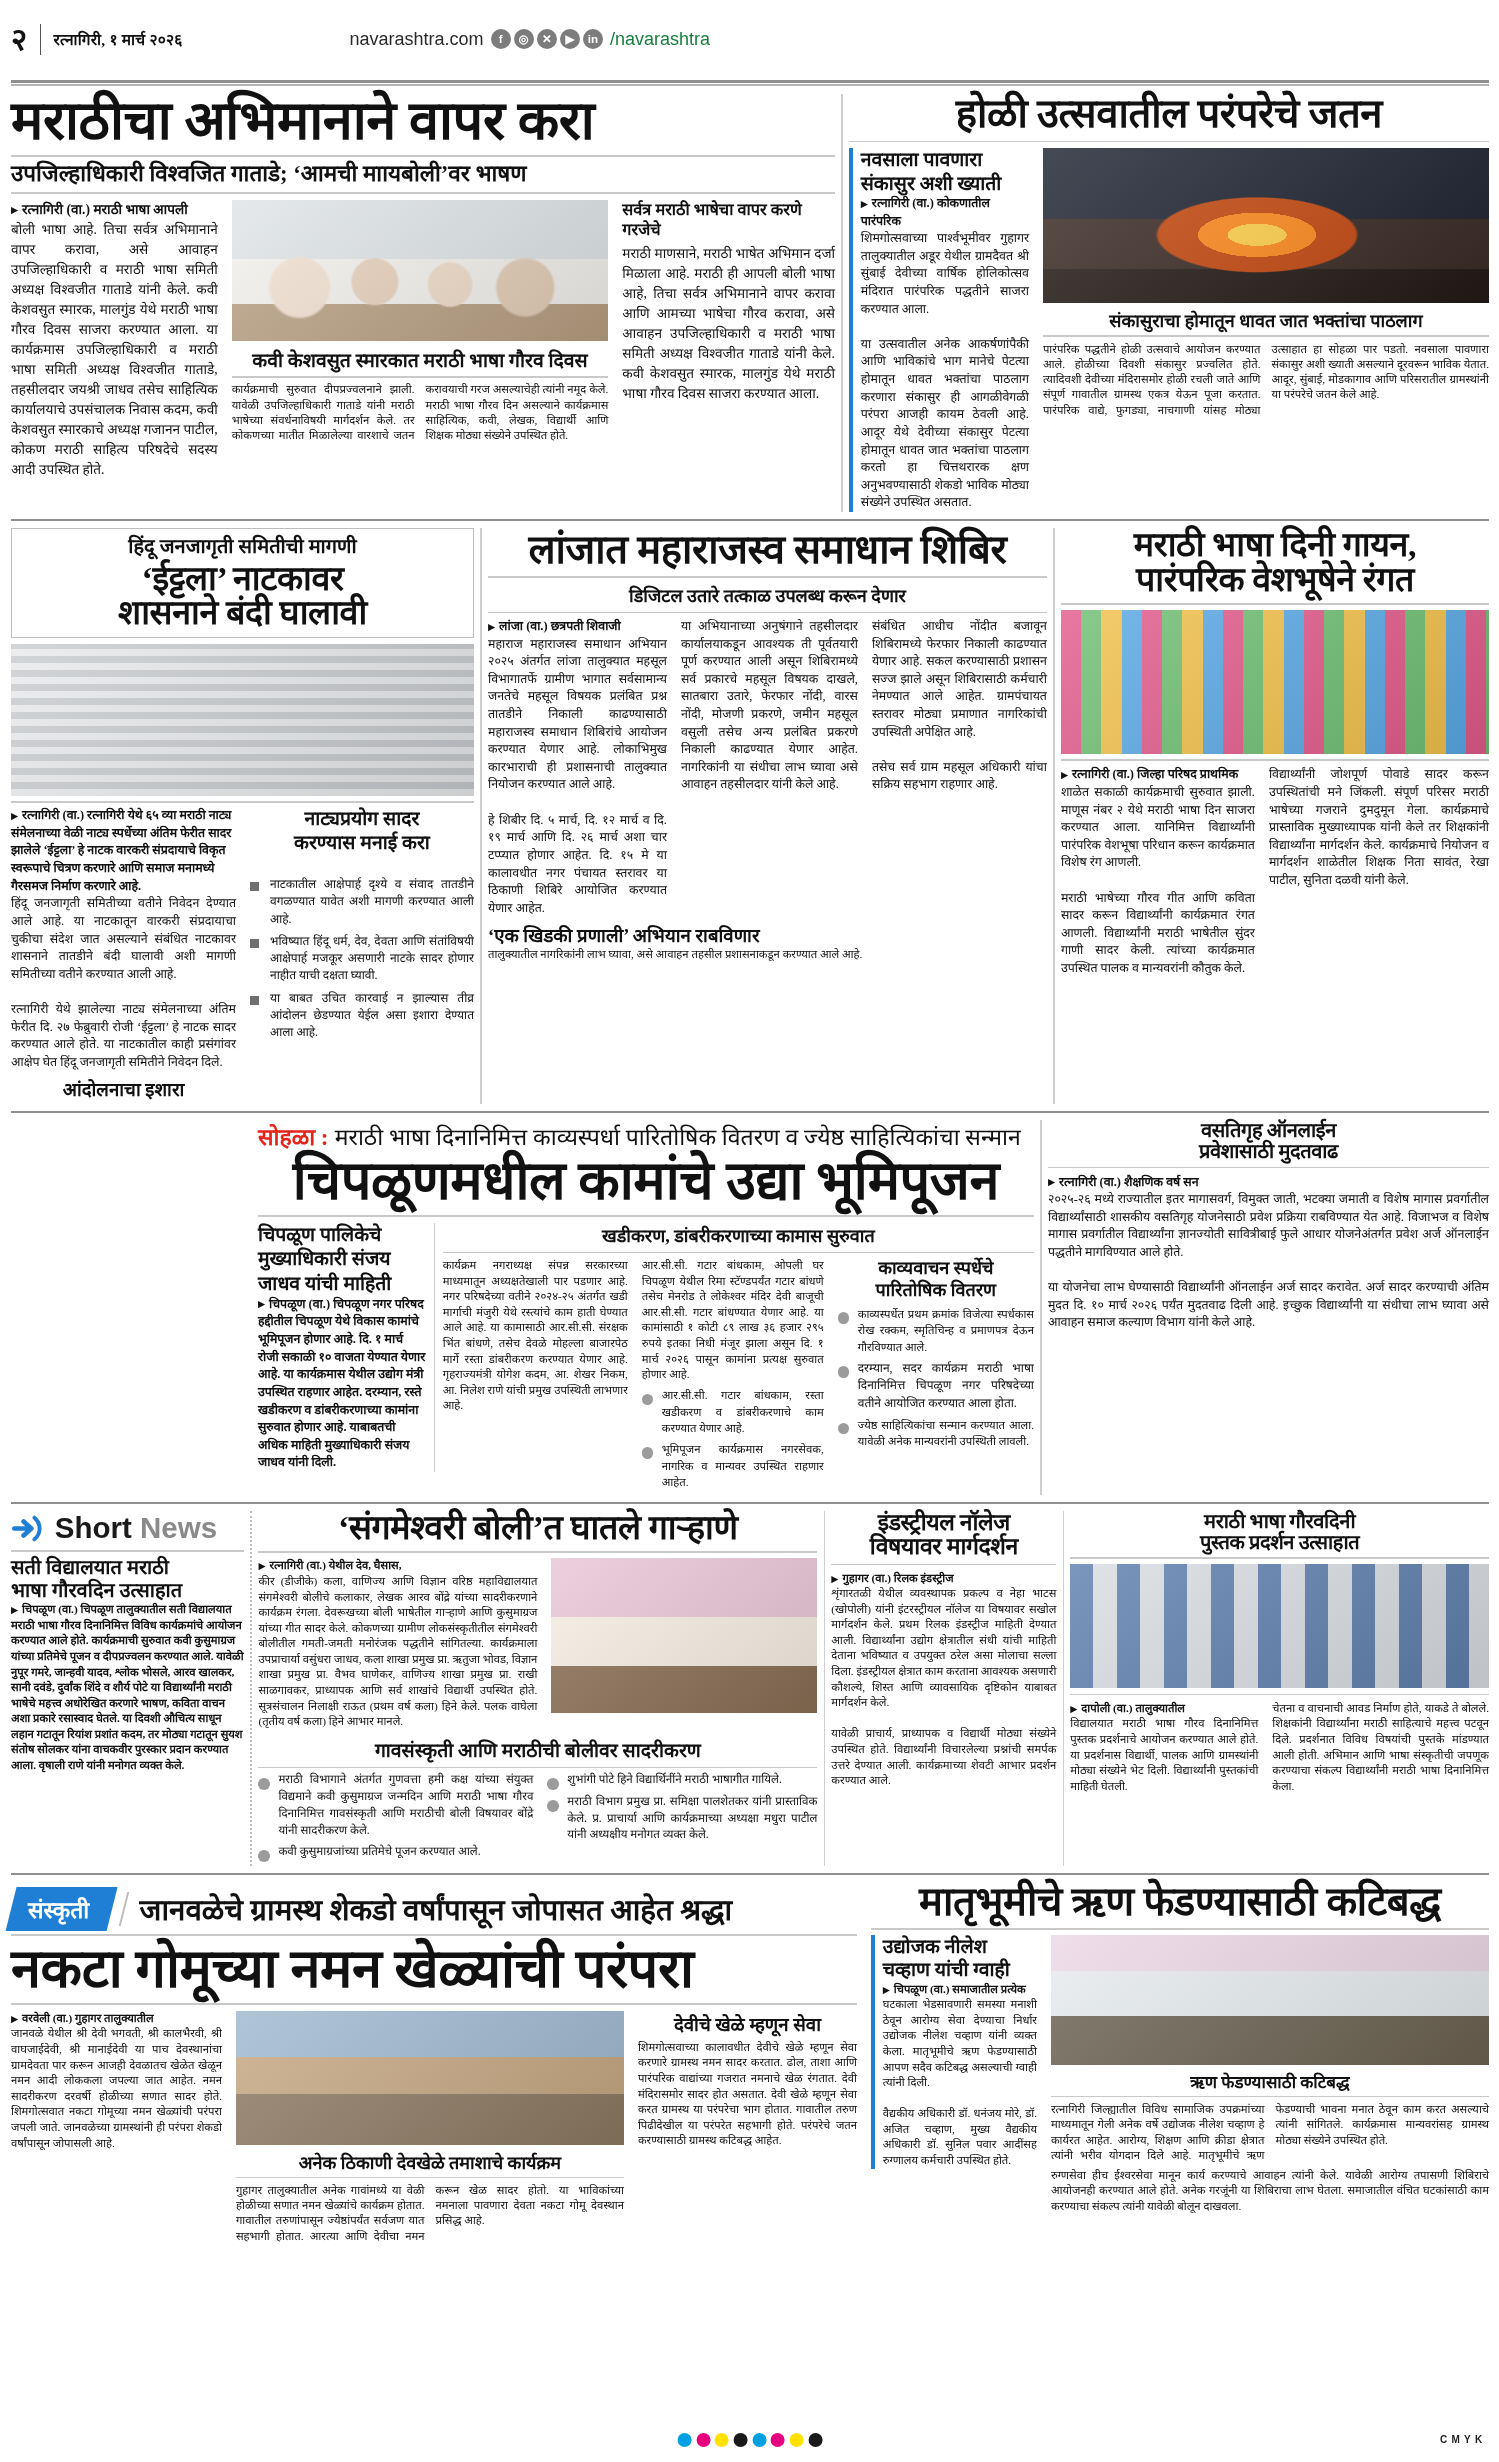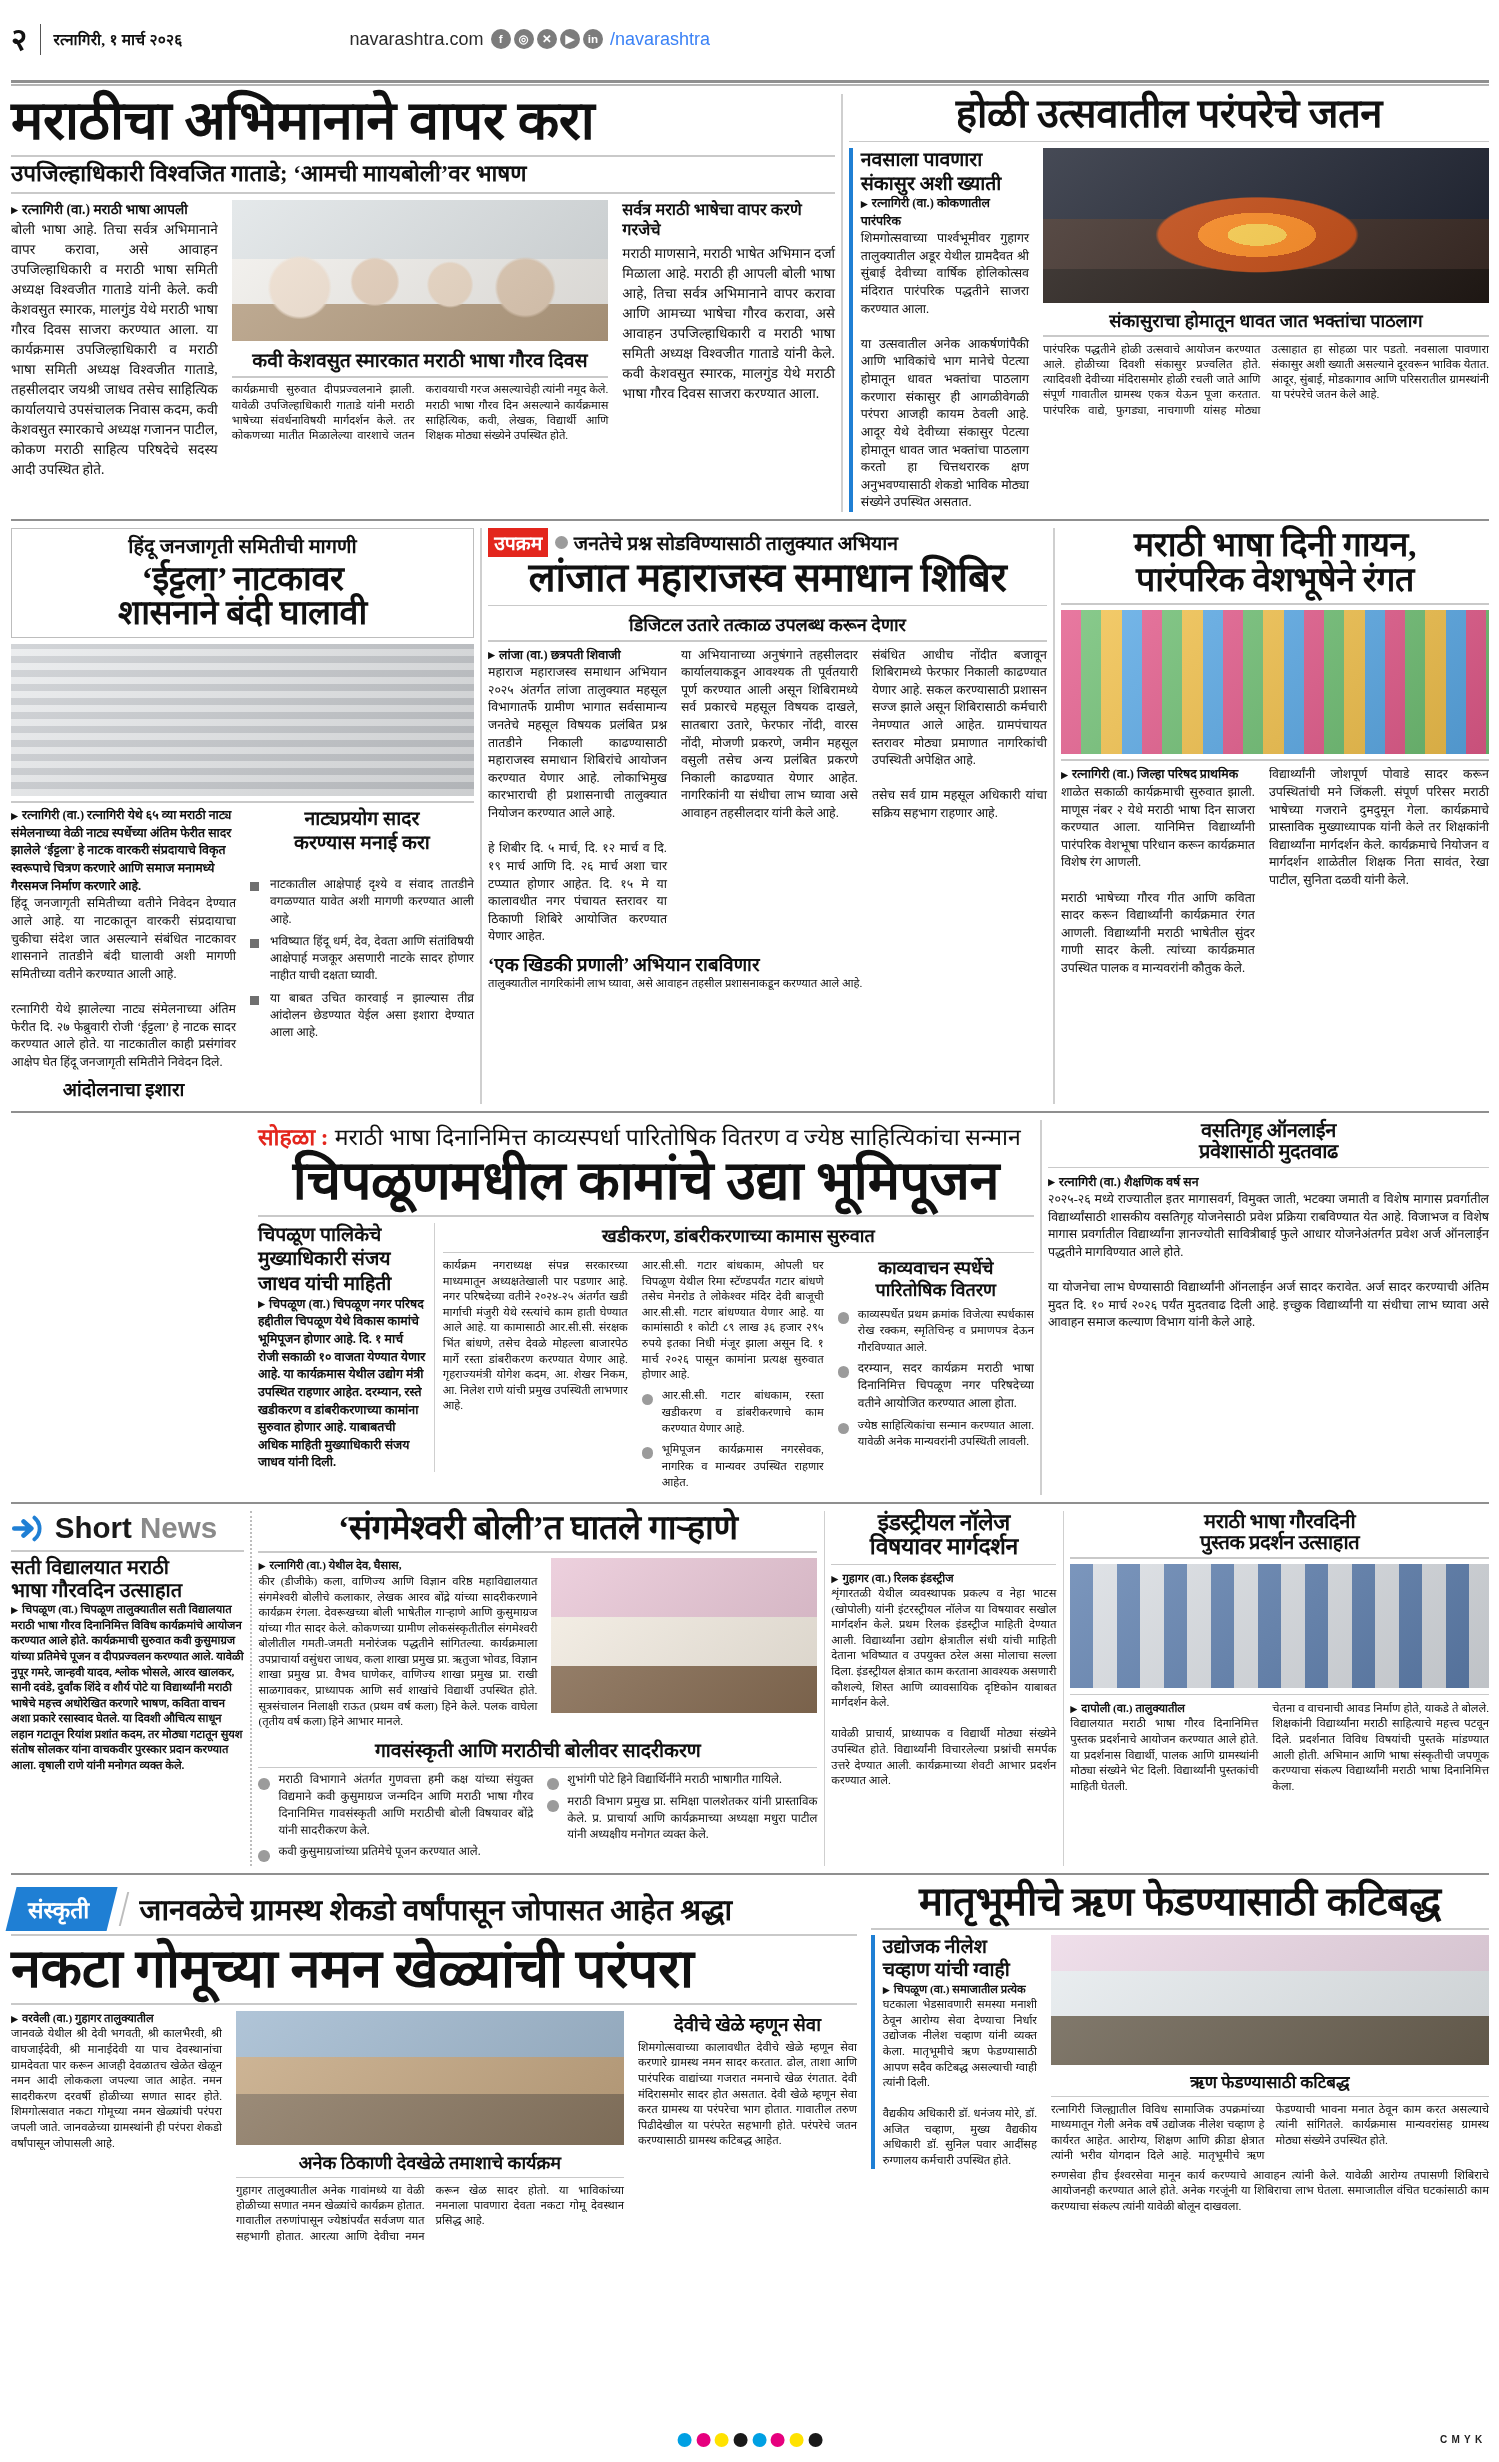--- a/index.html
+++ b/index.html
@@ -23,21 +23,21 @@
               font-family:"Liberation Sans", sans-serif; }
   .mh-sep { width:3.9px; height:36px; background:#b9b9b9; }
   .mh-edition { font-size:37px; font-weight:700; color:#1a1a1a; line-height:1; }
   .mh-right { width:365px; display:flex; align-items:center; justify-content:flex-end; gap:7px;
               font-family:"Liberation Sans", sans-serif; }
   .mh-site { font-size:18px; color:#2a2a2a; }
   .soc { display:flex; gap:3.1px; }
   .soc i { width:20px; height:20px; border-radius:50%; background:#7c7c7c; color:#fff;
            font-style:normal; font-size:11.6px; font-weight:700; display:flex;
            align-items:center; justify-content:center; line-height:1; }
-  .mh-handle { font-size:18px; color:#3b82f6; }
+  .mh-handle { font-size:18px; color:#15803d; }
 
   .rule-thick { height:3.1px; background:#8f8f8f; margin:1.6px 0; }
   .rule-thin  { height:1.6px; background:#b5b5b5; margin:1.6px 0 0; }
 
   
   .row { display:flex; }
   .vline { width:1.6px; background:#cfcfcf; flex:0 0 1.6px; margin:0 6.2px; }
   .hline { height:1.6px; background:#c9c9c9; margin:6.2px 0; }
   .hline-dark { height:2.3px; background:#8f8f8f; margin:7px 0; }
 
@@ -235,25 +235,20 @@
             <li style="font-size:12px;">भविष्यात हिंदू धर्म, देव, देवता आणि संतांविषयी आक्षेपार्ह मजकूर असणारी नाटके सादर होणार नाहीत याची दक्षता घ्यावी.</li>
             <li style="font-size:12px;">या बाबत उचित कारवाई न झाल्यास तीव्र आंदोलन छेडण्यात येईल असा इशारा देण्यात आला आहे.</li>
           </ul>
         </div>
       </div>
     </div>
 
     <div class="vline"></div>
 
     <div style="width:559px;">
-      <div style="display:flex;align-items:center;gap:0;">
-        <span class="badge-red">उपक्रम</span>
-        <span class="dot-g"></span>
-        <span style="font-size:19.4px;font-weight:700;">जनतेचे प्रश्न सोडविण्यासाठी तालुक्यात अभियान</span>
-      </div>
       <h1 class="hl hl-xl center" style="margin-top:1.6px;">लांजात महाराजस्व समाधान शिबिर</h1>
       <div class="hline" style="margin:5.4px 0;"></div>
       <div style="font-size:18px;font-weight:700;text-align:center;">डिजिटल उतारे तत्काळ उपलब्ध करून देणार</div>
       <div class="hline" style="margin:4.7px 0;"></div>
       <div class="row" style="align-items:flex-start;">
         <div style="width:179px;">
           <div class="body sm lead" style="display:inline;font-weight:700;">लांजा (वा.) छत्रपती शिवाजी</div>
           <div class="body sm" style="white-space:pre-line;">महाराज महाराजस्व समाधान अभियान २०२५ अंतर्गत लांजा तालुक्यात महसूल विभागातर्फे ग्रामीण भागात सर्वसामान्य जनतेचे महसूल विषयक प्रलंबित प्रश्न तातडीने निकाली काढण्यासाठी महाराजस्व समाधान शिबिरांचे आयोजन करण्यात येणार आहे. लोकाभिमुख कारभाराची ही प्रशासनाची तालुक्यात नियोजन करण्यात आले आहे.
 
 हे शिबीर दि. ५ मार्च, दि. १२ मार्च व दि. १९ मार्च आणि दि. २६ मार्च अशा चार टप्प्यात होणार आहेत. दि. १५ मे या कालावधीत नगर पंचायत स्तरावर या ठिकाणी शिबिरे आयोजित करण्यात येणार आहेत.</div>

